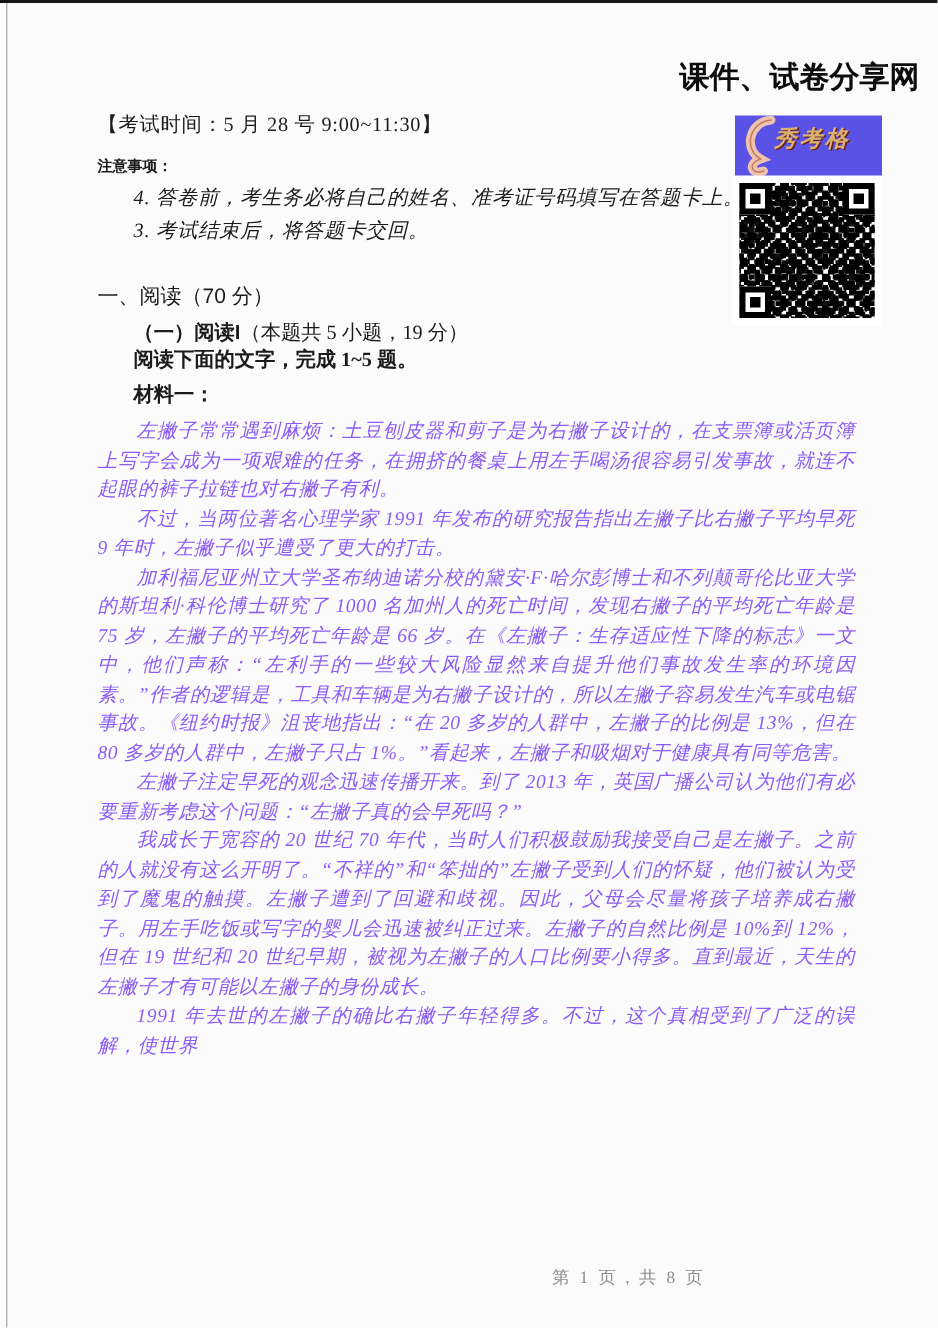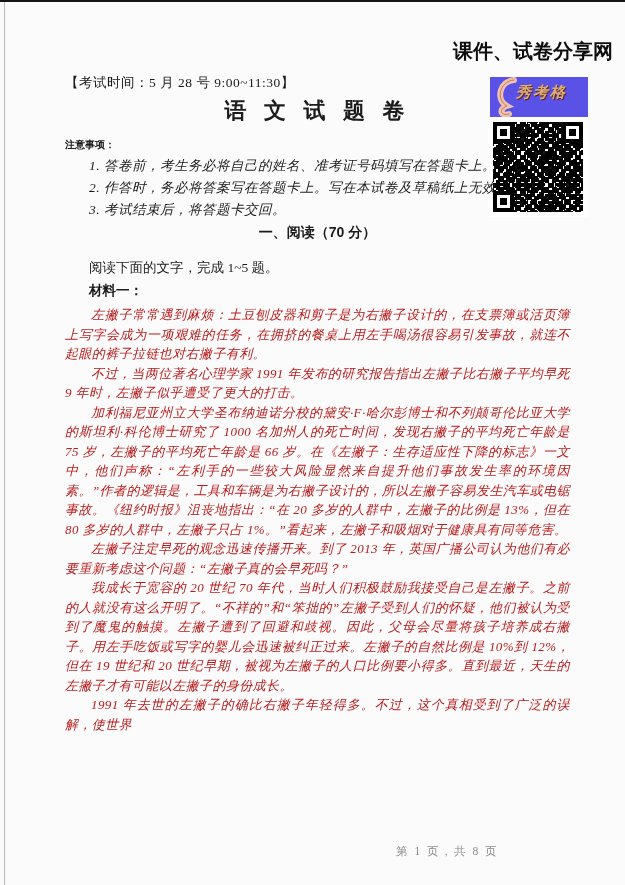--- a/index.html
+++ b/index.html
@@ -67,44 +67,44 @@
   .notice-head{
     margin-top:12px;
     font-family:"Liberation Sans","DejaVu Sans",sans-serif;
     font-weight:bold;font-size:10px;
   }
   .notice-list{margin:3px 0 0 0;padding:0 0 0 24px;list-style:none;}
   .notice-list li{
     font-style:italic;font-size:13.5px;line-height:22px;letter-spacing:0.5px;
   }
   .part-head{
-    margin-top:3px;
+    margin-top:24px;
     font-family:"Liberation Sans","DejaVu Sans",sans-serif;
-    font-weight:bold;font-size:14px;text-align:center;
+    font-weight:normal;font-size:14px;
   }
   .sub-head{margin-top:6px;padding-left:24px;font-size:13.5px;}
   .sub-head .b{
     font-family:"Liberation Sans","DejaVu Sans",sans-serif;
     font-weight:bold;
   }
-  .instruction{margin-top:17px;padding-left:24px;font-size:13.5px;}
+  .instruction{margin-top:0;padding-left:24px;font-size:13.5px;font-weight:bold;}
   .material-label{
     margin-top:5px;padding-left:24px;
     font-family:"Liberation Sans","DejaVu Sans",sans-serif;
     font-weight:bold;font-size:13.5px;
   }
   .passage{margin-top:5px;}
   .passage p{
     margin:0;text-indent:2em;text-align:justify;
     font-style:italic;font-size:13px;line-height:19.5px;letter-spacing:0.4px;
-    color:#b91c1c;
+    color:#8b5cf6;
   }
   .page-footer{
     position:absolute;left:368px;top:844px;
-    font-size:11.5px;color:#8d8d8d;letter-spacing:2px;margin-left:28px;
+    font-size:11.5px;color:#8d8d8d;letter-spacing:2px;
   }
 </style>
 </head>
 <body>
 
 <div class="page-top-edge"></div>
 <div class="page-left-edge"></div>
 
 <div class="site-name">课件、试卷分享网</div>
 
@@ -121,30 +121,31 @@
 
 <div class="qr">
   <div class="qr-noise"></div>
   <div class="qr-finder tl"></div>
   <div class="qr-finder tr"></div>
   <div class="qr-finder bl"></div>
 </div>
 
 <div class="doc">
   <div class="exam-time">【考试时间：5 月 28 号 9:00~11:30】</div>
-  <div class="paper-title">语 文 试 题 卷</div>
 
   <div class="notice-head">注意事项：</div>
   <ul class="notice-list">
-    <li>1. 答卷前，考生务必将自己的姓名、准考证号码填写在答题卡上。</li>
-    <li>2. 作答时，务必将答案写在答题卡上。写在本试卷及草稿纸上无效。</li>
+    <li>4. 答卷前，考生务必将自己的姓名、准考证号码填写在答题卡上。</li>
     <li>3. 考试结束后，将答题卡交回。</li>
   </ul>
 
   <div class="part-head">一、阅读（70 分）</div>
+  <div class="sub-head">
+    <span class="b">（一）阅读I</span><span>（本题共 5 小题，19 分）</span>
+  </div>
   <div class="instruction">阅读下面的文字，完成 1~5 题。</div>
   <div class="material-label">材料一：</div>
 
   <div class="passage">
     <p>左撇子常常遇到麻烦：土豆刨皮器和剪子是为右撇子设计的，在支票簿或活页簿上写字会成为一项艰难的任务，在拥挤的餐桌上用左手喝汤很容易引发事故，就连不起眼的裤子拉链也对右撇子有利。</p>
     <p>不过，当两位著名心理学家 1991 年发布的研究报告指出左撇子比右撇子平均早死 9 年时，左撇子似乎遭受了更大的打击。</p>
     <p>加利福尼亚州立大学圣布纳迪诺分校的黛安·F·哈尔彭博士和不列颠哥伦比亚大学的斯坦利·科伦博士研究了 1000 名加州人的死亡时间，发现右撇子的平均死亡年龄是 75 岁，左撇子的平均死亡年龄是 66 岁。在《左撇子：生存适应性下降的标志》一文中，他们声称：“左利手的一些较大风险显然来自提升他们事故发生率的环境因素。”作者的逻辑是，工具和车辆是为右撇子设计的，所以左撇子容易发生汽车或电锯事故。《纽约时报》沮丧地指出：“在 20 多岁的人群中，左撇子的比例是 13%，但在 80 多岁的人群中，左撇子只占 1%。”看起来，左撇子和吸烟对于健康具有同等危害。</p>
     <p>左撇子注定早死的观念迅速传播开来。到了 2013 年，英国广播公司认为他们有必要重新考虑这个问题：“左撇子真的会早死吗？”</p>
     <p>我成长于宽容的 20 世纪 70 年代，当时人们积极鼓励我接受自己是左撇子。之前的人就没有这么开明了。“不祥的”和“笨拙的”左撇子受到人们的怀疑，他们被认为受到了魔鬼的触摸。左撇子遭到了回避和歧视。因此，父母会尽量将孩子培养成右撇子。用左手吃饭或写字的婴儿会迅速被纠正过来。左撇子的自然比例是 10%到 12%，但在 19 世纪和 20 世纪早期，被视为左撇子的人口比例要小得多。直到最近，天生的左撇子才有可能以左撇子的身份成长。</p>
     <p>1991 年去世的左撇子的确比右撇子年轻得多。不过，这个真相受到了广泛的误解，使世界</p>

